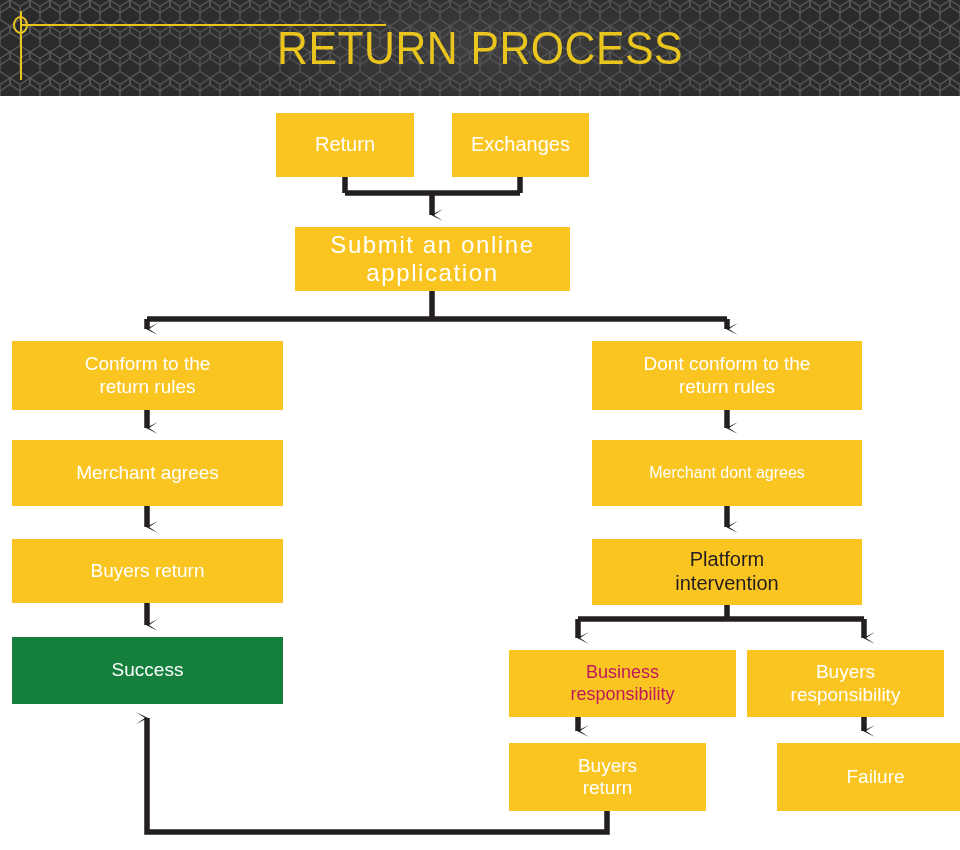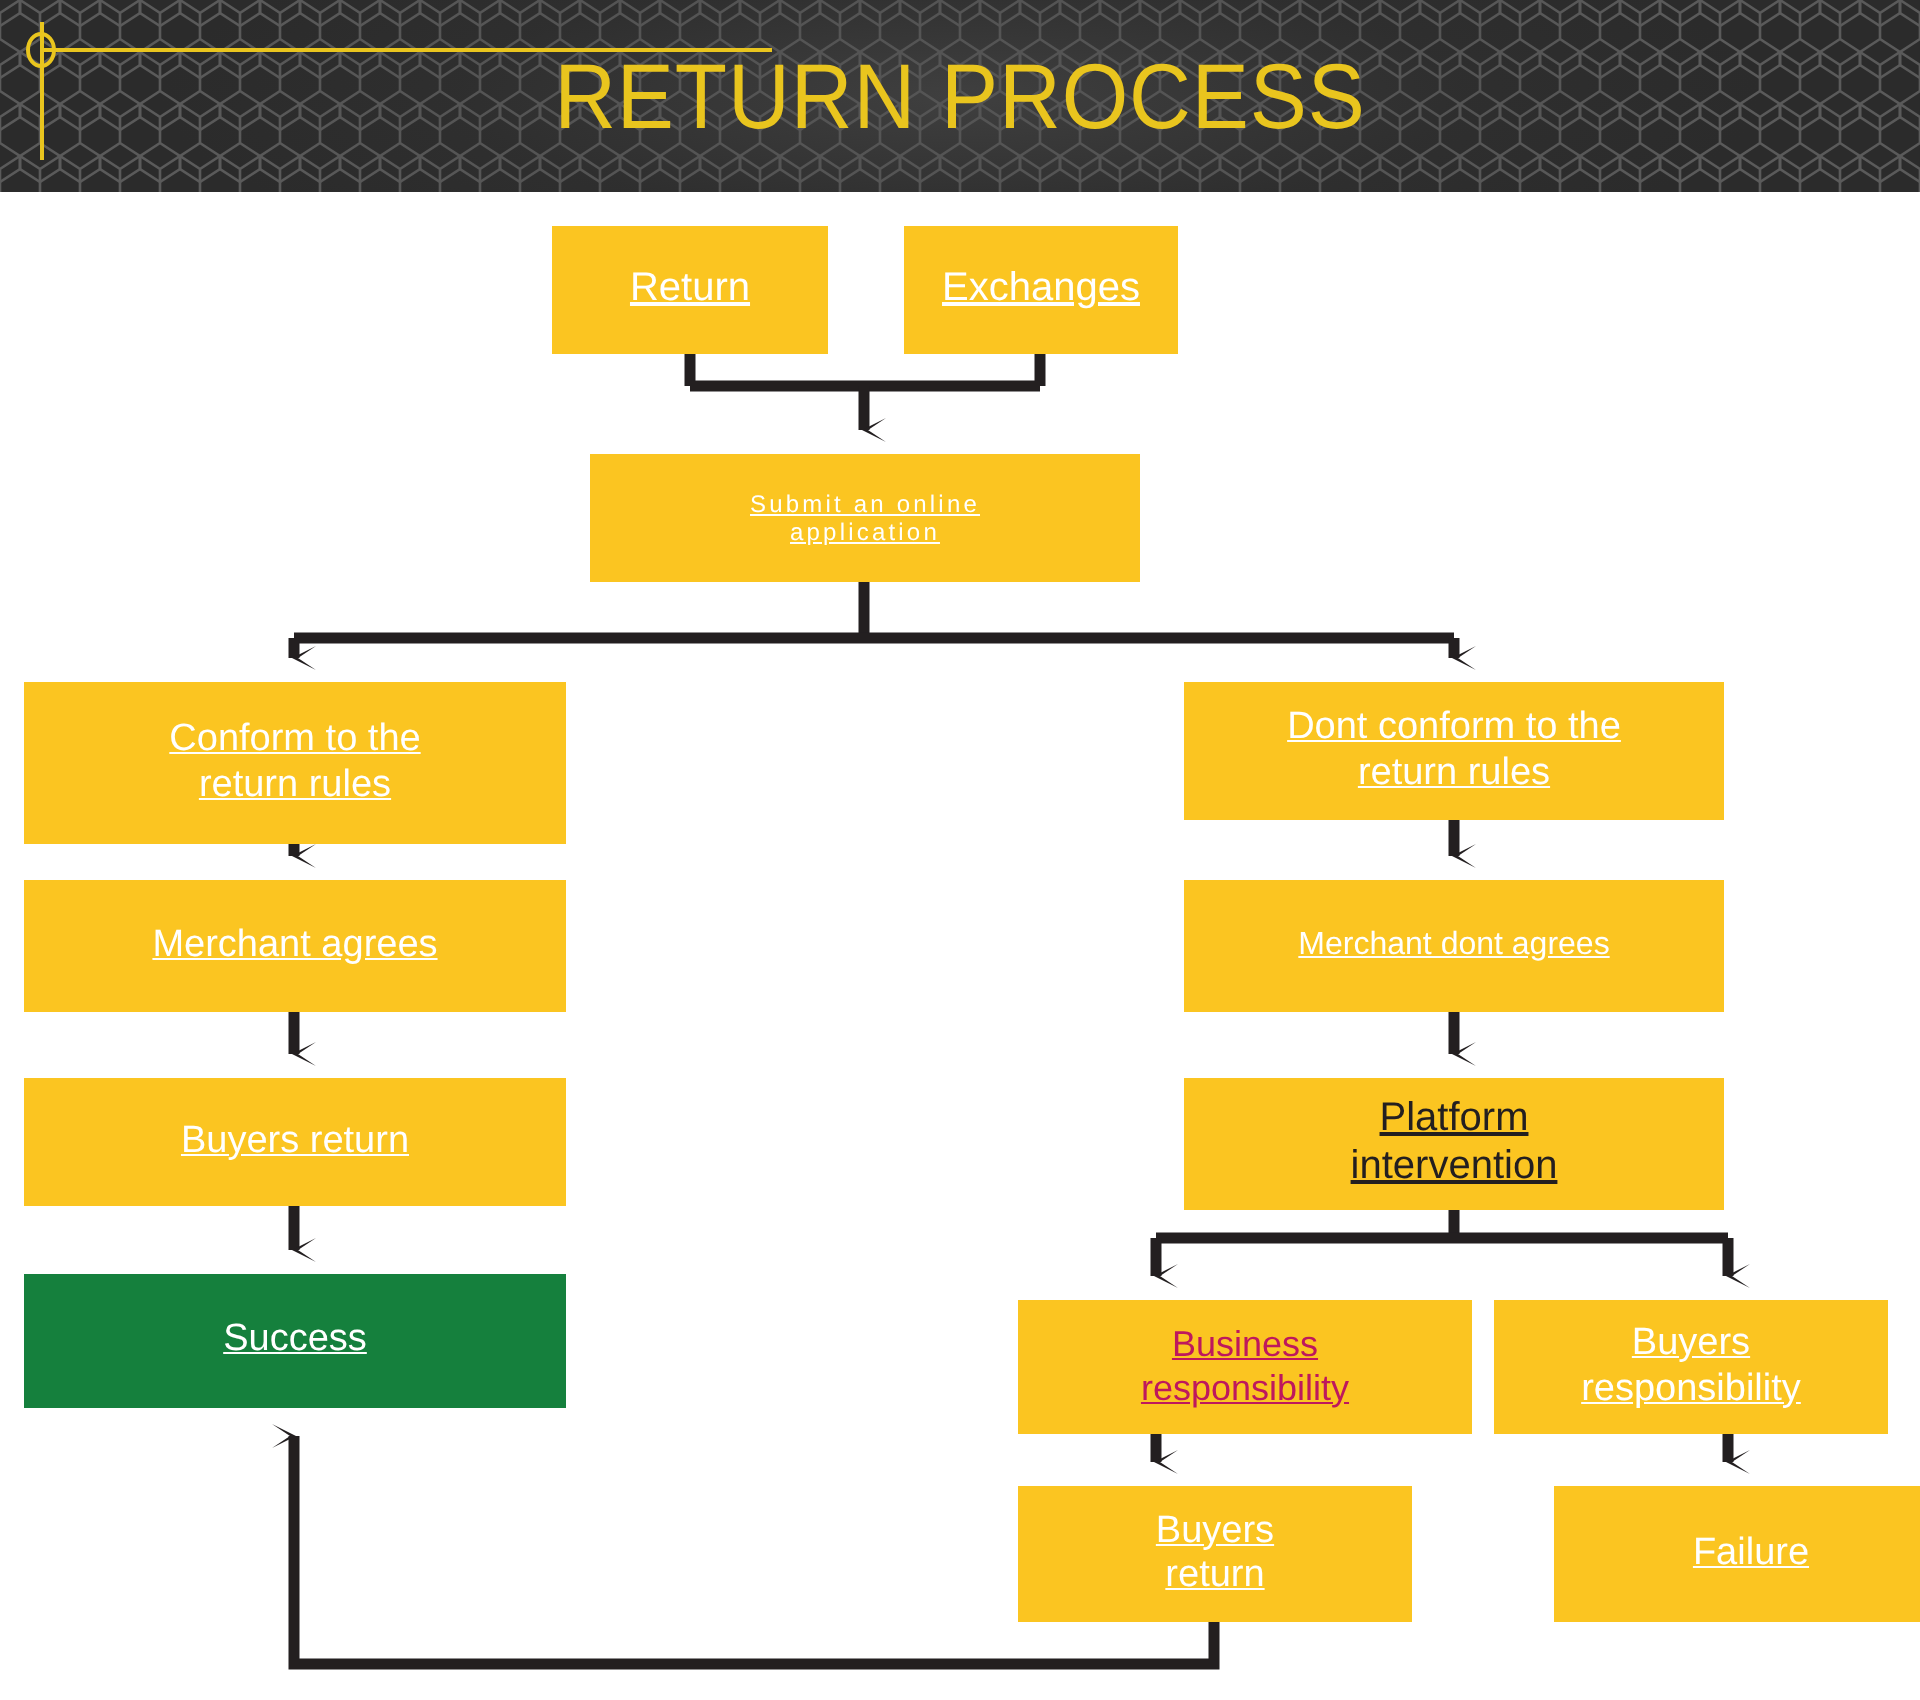--- a/index.html
+++ b/index.html
@@ -92,21 +92,20 @@
     display: flex;
     align-items: center;
     justify-content: center;
     text-align: center;
     color: #ffffff;
     font-size: 19px;
     line-height: 1.18;
     box-sizing: border-box;
     padding: 2px 16px;
     white-space: pre-line;
-    text-decoration: underline;
   }
   .node-box.spaced { letter-spacing: 1.6px; }
   #connector-layer {
     position: absolute;
     left: 0; top: 0;
     width: 960px; height: 850px;
     pointer-events: none;
   }
 </style>
 </head>
@@ -170,23 +169,23 @@
 
       <path d="M578 717 L578 731" marker-end="url(#arrowDown)"></path>
       <path d="M864 717 L864 731" marker-end="url(#arrowDown)"></path>
 
       <path d="M607 811 L607 832 L147 832 L147 718" marker-end="url(#arrowUp)"></path>
     </g>
   </svg>
 
   <div class="node-box" style="left: 276px; top: 113px; width: 138px; height: 64px; background: rgb(251, 197, 33); color: rgb(255, 255, 255); font-size: 20px;">Return</div>
   <div class="node-box" style="left: 452px; top: 113px; width: 137px; height: 64px; background: rgb(251, 197, 33); color: rgb(255, 255, 255); font-size: 20px;">Exchanges</div>
-  <div class="node-box spaced" style="left: 295px; top: 227px; width: 275px; height: 64px; background: rgb(251, 197, 33); color: rgb(255, 255, 255); font-size: 12px;">Submit an online
+  <div class="node-box spaced" style="left: 295px; top: 227px; width: 275px; height: 64px; background: rgb(251, 197, 33); color: rgb(255, 255, 255); font-size: 24px;">Submit an online
 application</div>
-  <div class="node-box" style="left: 12px; top: 341px; width: 271px; height: 81px; background: rgb(251, 197, 33); color: rgb(255, 255, 255); font-size: 19px;">Conform to the
+  <div class="node-box" style="left: 12px; top: 341px; width: 271px; height: 69px; background: rgb(251, 197, 33); color: rgb(255, 255, 255); font-size: 19px;">Conform to the
 return rules</div>
   <div class="node-box" style="left: 12px; top: 440px; width: 271px; height: 66px; background: rgb(251, 197, 33); color: rgb(255, 255, 255); font-size: 19px;">Merchant agrees</div>
   <div class="node-box" style="left: 12px; top: 539px; width: 271px; height: 64px; background: rgb(251, 197, 33); color: rgb(255, 255, 255); font-size: 19px;">Buyers return</div>
   <div class="node-box" style="left: 12px; top: 637px; width: 271px; height: 67px; background: #15803d; color: rgb(255, 255, 255); font-size: 19px;">Success</div>
   <div class="node-box" style="left: 592px; top: 341px; width: 270px; height: 69px; background: rgb(251, 197, 33); color: rgb(255, 255, 255); font-size: 19px;">Dont conform to the
 return rules</div>
   <div class="node-box" style="left: 592px; top: 440px; width: 270px; height: 66px; background: rgb(251, 197, 33); color: rgb(255, 255, 255); font-size: 16px;">Merchant dont agrees</div>
   <div class="node-box" style="left: 592px; top: 539px; width: 270px; height: 66px; background: rgb(251, 197, 33); color: rgb(35, 31, 32); font-size: 20px;">Platform
 intervention</div>
   <div class="node-box" style="left: 509px; top: 650px; width: 227px; height: 67px; background: rgb(251, 197, 33); color: #be185d; font-size: 18px;">Business

